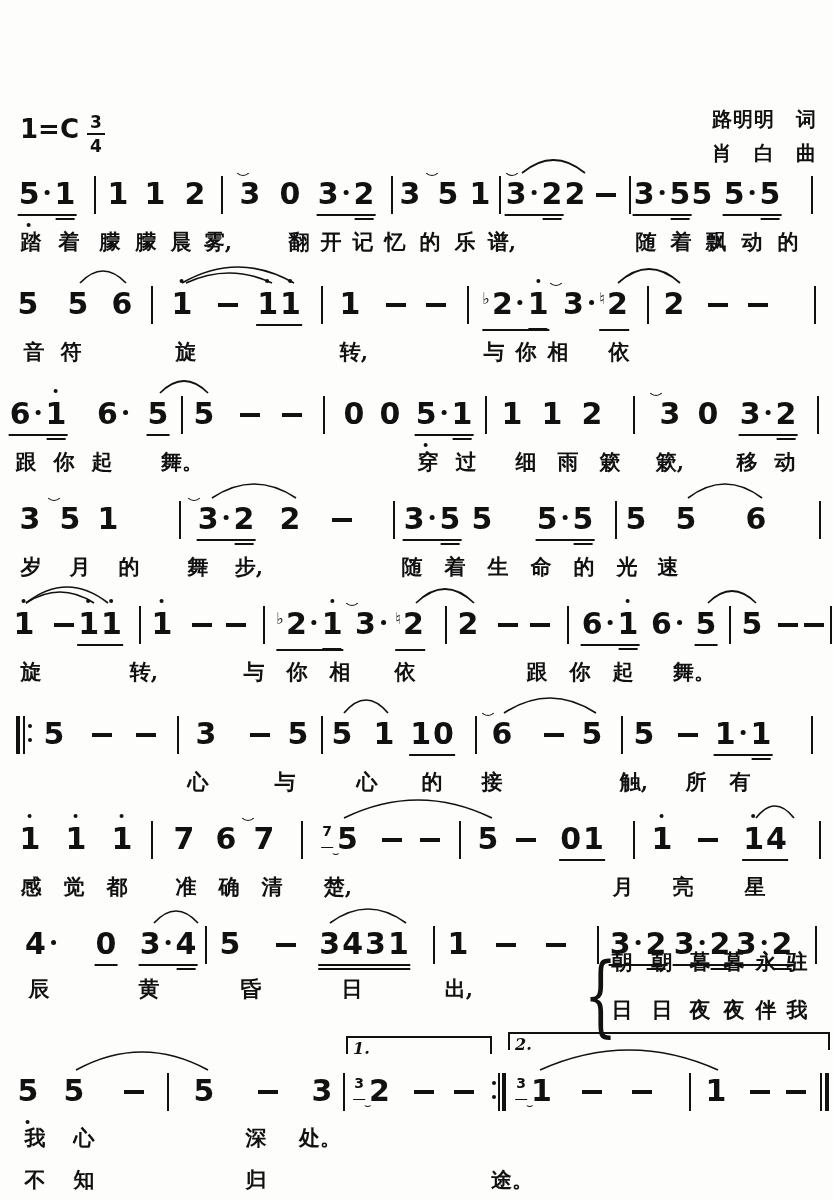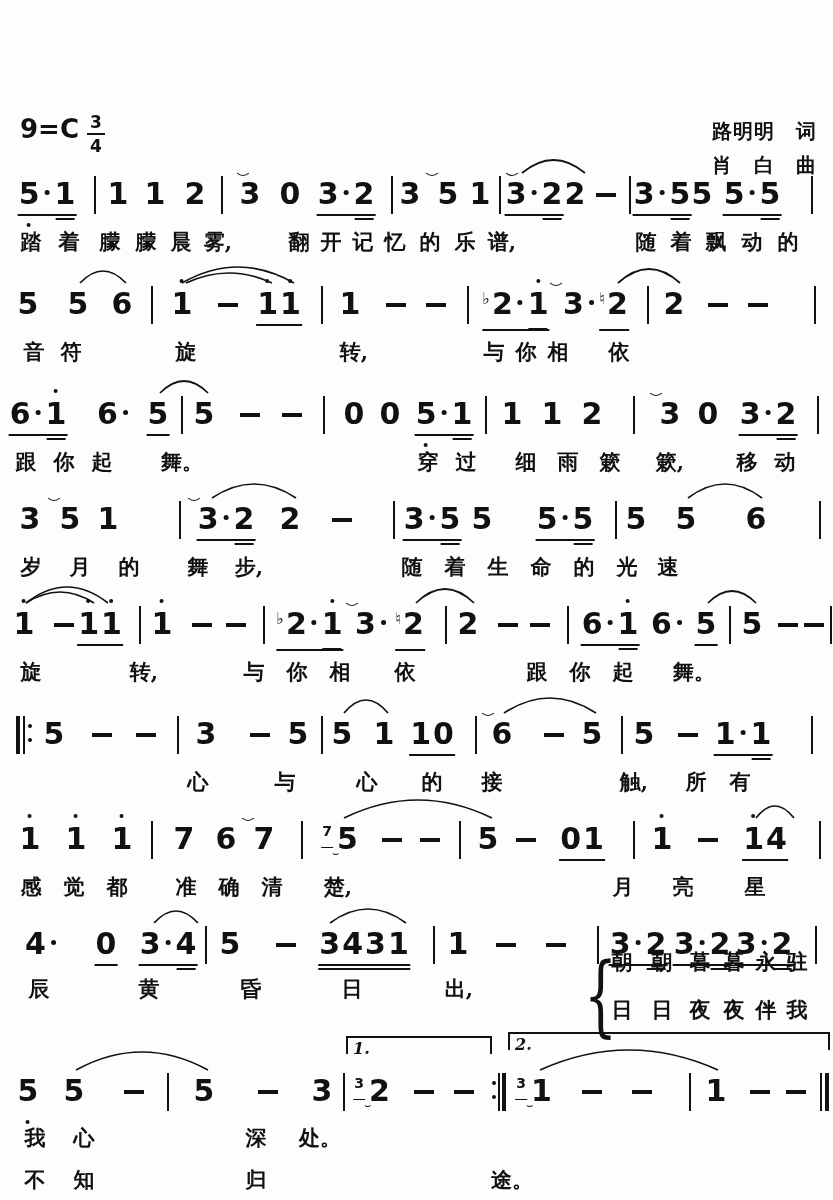--- a/index.html
+++ b/index.html
@@ -6,21 +6,21 @@
   .page{position:relative;width:833px;height:1200px;background:#fdfdfc;margin:0 auto;overflow:hidden;
         font-family:"DejaVu Sans",sans-serif;color:#111;}
   .title{position:absolute;top:6px;left:0;width:100%;text-align:center;
          font:bold 42px "DejaVu Serif","DejaVu Sans",serif;letter-spacing:6px;}
   .subtitle{position:absolute;top:78px;left:0;width:100%;text-align:center;
             font:bold 20px "DejaVu Serif","DejaVu Sans",serif;letter-spacing:2px;}
   .keyrow{position:absolute;top:108px;left:20px;font:bold 26px "DejaVu Sans",sans-serif;}
   .frac{display:inline-block;vertical-align:middle;text-align:center;margin-left:8px;transform:translateY(4px);}
   .frac .num{display:block;font:bold 17px "DejaVu Sans",sans-serif;border-bottom:2px solid #111;padding:0 3px 1px;}
   .frac .den{display:block;font:bold 17px "DejaVu Sans",sans-serif;padding-top:1px;}
-  .credits{position:absolute;top:114px;right:16px;text-align:center;
+  .credits{position:absolute;top:102px;right:16px;text-align:center;
            font:bold 20px "DejaVu Serif","DejaVu Sans",serif;line-height:34px;letter-spacing:1px;}
   
   #music-area{position:absolute;left:0;top:0;width:833px;height:1200px;}
   .note{position:absolute;transform:translateX(-50%);display:inline-flex;align-items:baseline;
         font:bold 30px "DejaVu Sans",sans-serif;line-height:32px;white-space:nowrap;}
   .part{position:relative;display:inline-block;padding:0 1px;}
   .odot{position:absolute;left:50%;width:4px;height:4px;margin-left:-2px;border-radius:50%;background:#111;}
   .odot.hi{top:-9px;}
   .odot.lo{bottom:-17px;}
   .u1{position:absolute;left:0;right:0;bottom:-6px;height:2px;background:#111;}
@@ -44,21 +44,21 @@
   .lyr{position:absolute;transform:translateX(-50%);white-space:nowrap;
        font:bold 21px "DejaVu Serif","DejaVu Sans",serif;}
   .brace{position:absolute;font:400 52px "DejaVu Serif",serif;transform:scaleY(1.7);transform-origin:top;}
   svg.slurs{position:absolute;left:0;top:0;pointer-events:none;}
 </style>
 </head>
 <body>
 
 <div class="page">
   <div class="keyrow">
-    <span>9=C</span><span class="frac"><span class="num">3</span><span class="den">4</span></span>
+    <span>1=C</span><span class="frac"><span class="num">3</span><span class="den">4</span></span>
   </div>
   <div class="credits">
     <div>路明明　词</div>
     <div>肖　白　曲</div>
   </div>
   <div id="music-area">
       <div class="note" style="left: 47px; top: 178px;">
         <span class="part">5<div class="odot lo"></div></span>
         <span class="part"><span class="augdot"></span></span>
         <span class="part">1<div class="u2"></div></span>

